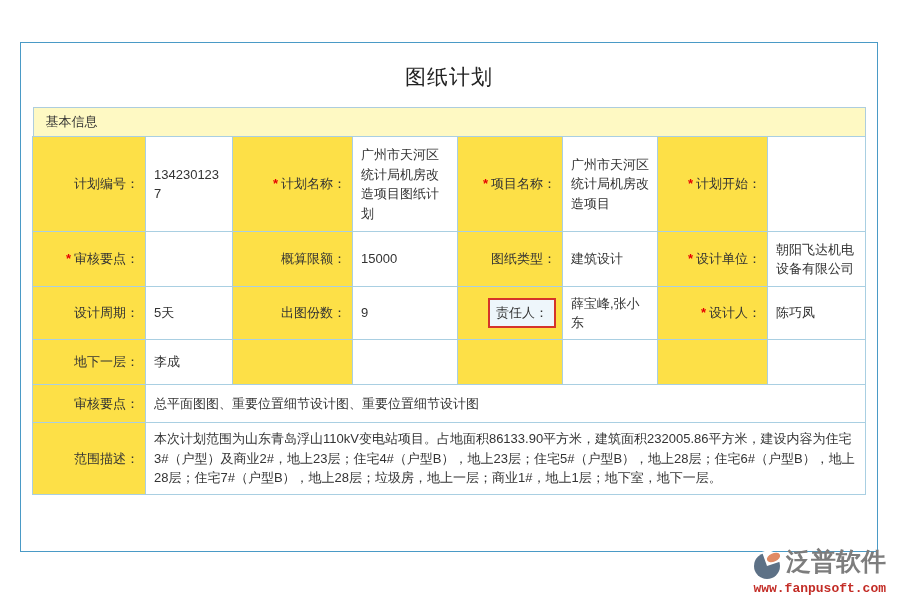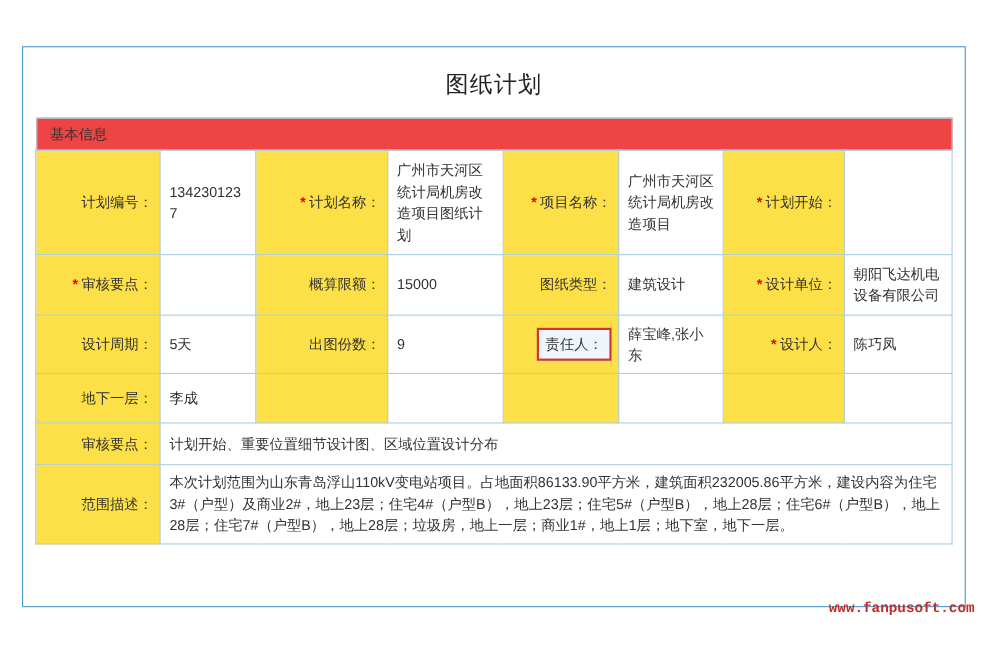--- a/index.html
+++ b/index.html
@@ -3,21 +3,21 @@
 <meta charset="utf-8">
 <style>
   html,body{margin:0;padding:0;background:#fff;}
   .page{position:relative;width:900px;height:600px;background:#fff;overflow:hidden;
         font-family:"Liberation Sans","DejaVu Sans",sans-serif;color:#333;}
   .frame{position:absolute;left:20px;top:42px;width:858px;height:510px;
          border:1px solid #4a9ac6;background:#fff;box-sizing:border-box;}
   .title{text-align:center;font-size:21px;font-weight:normal;color:#222;
          padding-top:20px;letter-spacing:1px;}
   .section-bar{width:833px;margin:16px auto 0 auto;box-sizing:border-box;
-         height:30px;line-height:28px;background:#ef4444;border:1px solid #adcdde;
+         height:30px;line-height:28px;background:#fef9c3;border:1px solid #adcdde;
          font-size:13px;color:#333;padding-left:12px;}
   table.form{width:833px;margin:-1px auto 0 auto;border-collapse:collapse;table-layout:fixed;}
   table.form td{border:1px solid #a9cfe2;font-size:13px;vertical-align:middle;
          word-break:break-all;box-sizing:border-box;}
   td.lbl{background:#fde047;text-align:right;padding:3px 6px 3px 2px;color:#333;}
   td.val{background:#fff;text-align:left;padding:4px 8px;color:#333;line-height:1.5;}
   .req{color:#e60000;font-weight:bold;margin-right:3px;}
   .hl-box{display:inline-block;border:2px solid #d5342a;border-radius:0;
           padding:4px 6px;background:#eef6fb;}
   .long-text{line-height:1.65;}
@@ -90,28 +90,38 @@
         <td class="lbl"></td>
         <td class="val"></td>
         <td class="lbl"></td>
         <td class="val"></td>
         <td class="lbl"></td>
         <td class="val"></td>
       </tr>
 
       <tr style="height:38px">
         <td class="lbl"><span>审核要点：</span></td>
-        <td class="val" colspan="7">计划开始、重要位置细节设计图、区域位置设计分布</td>
+        <td class="val" colspan="7">总平面图图、重要位置细节设计图、重要位置细节设计图</td>
       </tr>
 
       <tr style="height:72px">
         <td class="lbl"><span>范围描述：</span></td>
         <td class="val long-text" colspan="7">本次计划范围为山东青岛浮山110kV变电站项目。占地面积86133.90平方米，建筑面积232005.86平方米，建设内容为住宅3#（户型）及商业2#，地上23层；住宅4#（户型B），地上23层；住宅5#（户型B），地上28层；住宅6#（户型B），地上28层；住宅7#（户型B），地上28层；垃圾房，地上一层；商业1#，地上1层；地下室，地下一层。</td>
       </tr>
 
     </tbody>
       </table>
   </div>
 
   <div class="logo">
+    <div class="logo-row">
+      <span class="logo-icon">
+        <svg width="32" height="30" viewBox="0 0 32 30">
+          <circle cx="15" cy="16" r="13" fill="#5d7186"></circle>
+          <path d="M15 16 L10 2 A15 15 0 0 1 30 11 Z" fill="#ffffff"></path>
+          <ellipse cx="21.5" cy="7.5" rx="7" ry="4.2" transform="rotate(-24 21.5 7.5)" fill="#e08a64"></ellipse>
+        </svg>
+      </span>
+      <span class="logo-text">泛普软件</span>
+    </div>
     <div class="logo-url">www.fanpusoft.com</div>
   </div>
 </div>
 
 </body></html>

